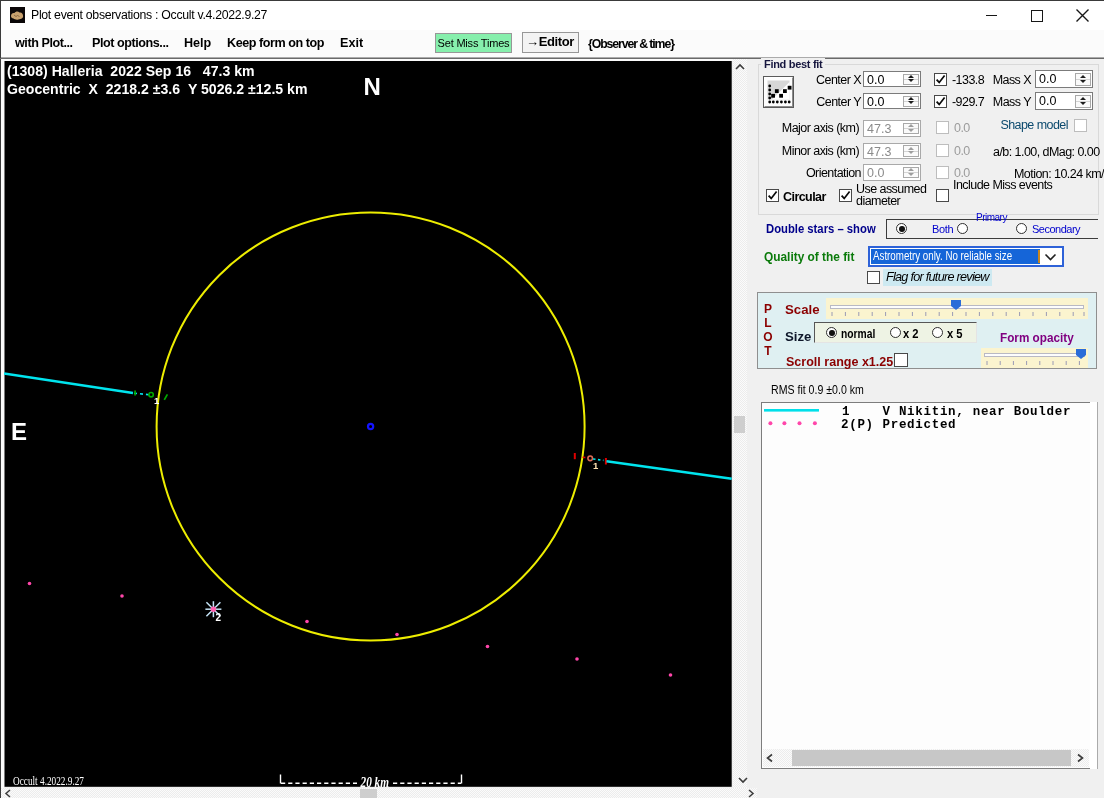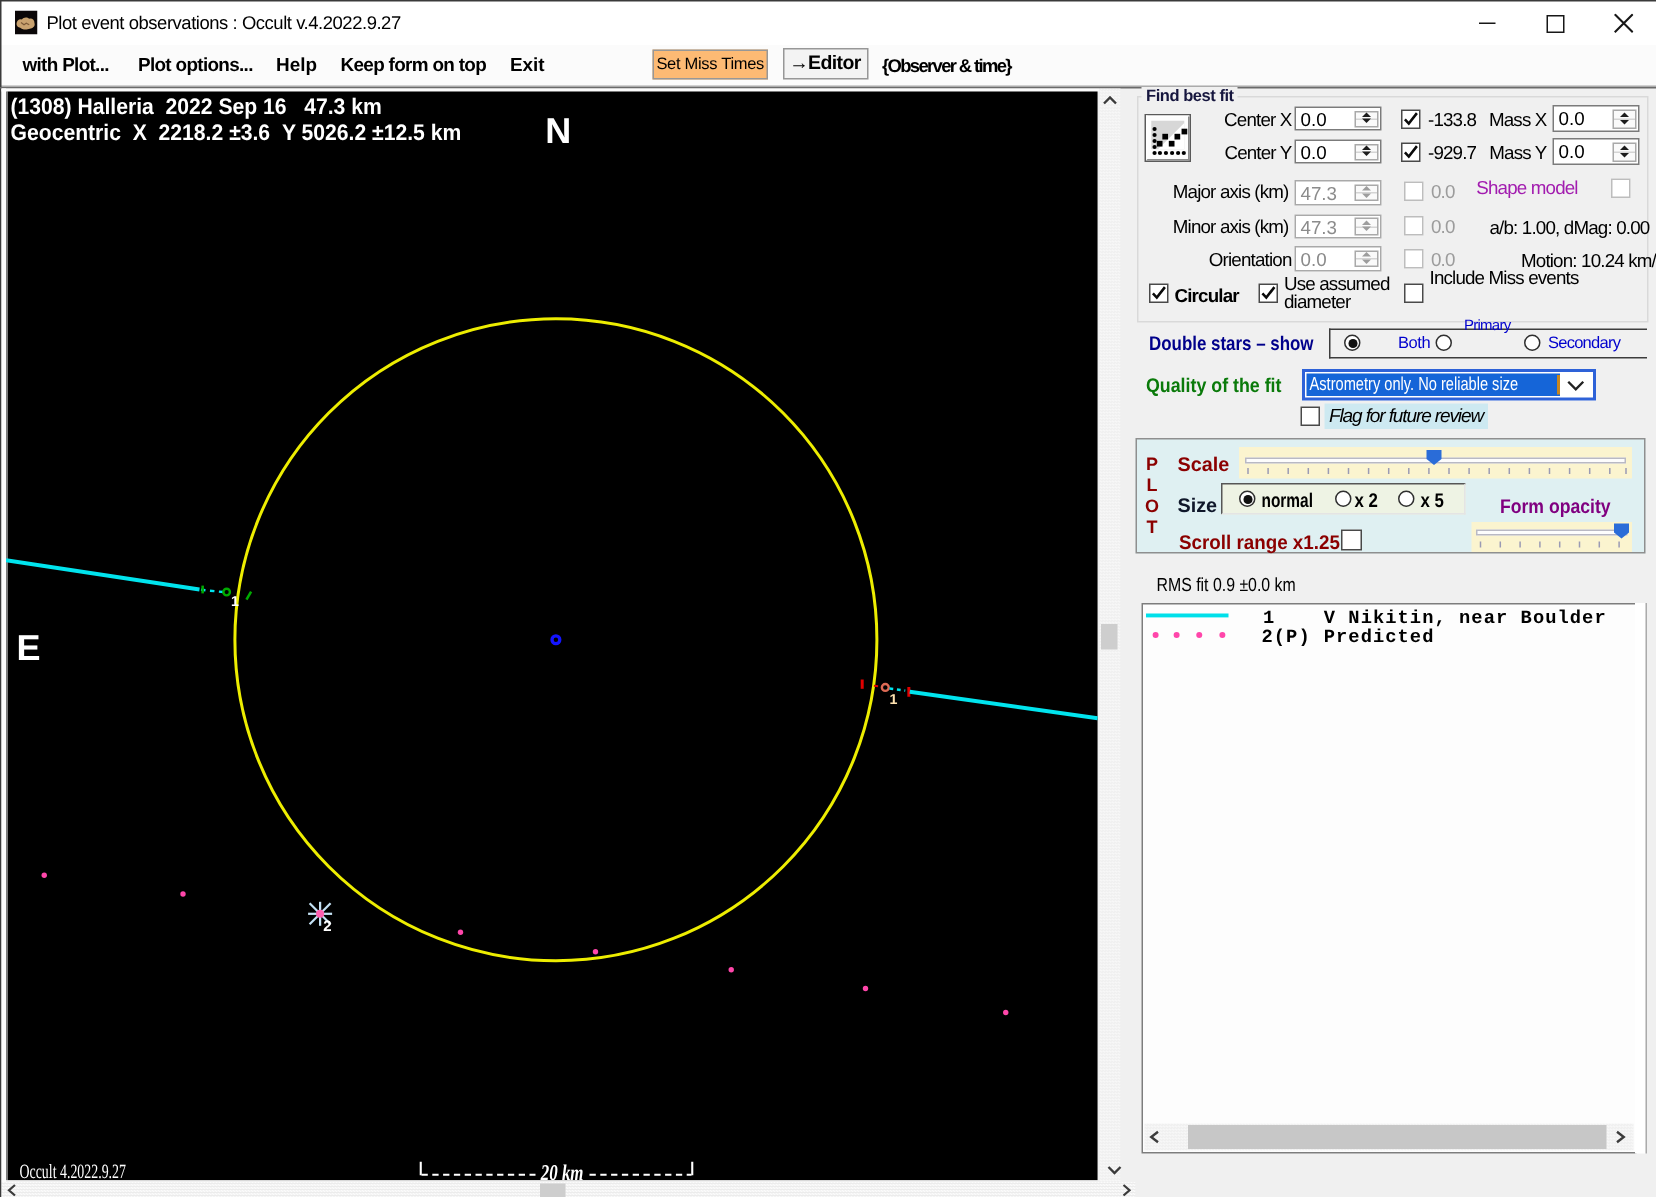--- a/index.html
+++ b/index.html
@@ -39,21 +39,21 @@
 <svg class="abs" style="left:1075.5px;top:8.5px;" width="13" height="13">
     <path d="M0.5,0.5 L12.5,12.5 M12.5,0.5 L0.5,12.5" stroke="#171717" stroke-width="1.4"></path>
   </svg>
 
 <div class="abs" style="left:0;top:30px;width:1104px;height:27px;background:#fbfbfb;"></div>
 <div class="abs b" style="left:15px;top:36px;font-size:12.6px;letter-spacing:-0.45px;">with Plot...</div>
 <div class="abs b" style="left:92px;top:36px;font-size:12.6px;letter-spacing:-0.45px;">Plot options...</div>
 <div class="abs b" style="left:184px;top:36px;font-size:12.6px;">Help</div>
 <div class="abs b" style="left:227px;top:36px;font-size:12.6px;letter-spacing:-0.45px;">Keep form on top</div>
 <div class="abs b" style="left:340px;top:36px;font-size:12.6px;">Exit</div>
-<div class="abs" style="left:435px;top:32.5px;width:77px;height:20px;background:#fdba74;border:1px solid #979797;box-sizing:border-box;text-align:center;font-size:11px;line-height:18px;white-space:nowrap;letter-spacing:-0.2px;">Set Miss Times</div>
+<div class="abs" style="left:435px;top:32.5px;width:77px;height:20px;background:#86efac;border:1px solid #979797;box-sizing:border-box;text-align:center;font-size:11px;line-height:18px;white-space:nowrap;letter-spacing:-0.2px;">Set Miss Times</div>
 <div class="abs b" style="left:521.5px;top:32px;width:57px;height:20.5px;background:#f3f3f3;border:1px solid #979797;box-sizing:border-box;text-align:center;font-size:13px;line-height:18px;white-space:nowrap;letter-spacing:-0.4px;">→Editor</div>
 <div class="abs b" style="left:588px;top:36.5px;font-size:12.3px;letter-spacing:-1.1px;">{Observer &amp; time}</div>
 <div class="abs" style="left:0;top:57px;width:1104px;height:1px;background:#ababab;"></div>
 
 <div class="abs" style="left:0;top:0;width:1104px;height:1px;background:#3a3a3a;"></div>
 <div class="abs" style="left:0;top:0;width:1px;height:798px;background:#3a3a3a;"></div>
 <div class="abs" style="left:0;top:58px;width:1104px;height:1px;background:#6a6a6a;"></div>
 <div class="abs" style="left:1px;top:59px;width:732px;height:2px;background:#fbfbfb;"></div>
 <div class="abs" style="left:1px;top:59px;width:3px;height:729px;background:#fbfbfb;"></div>
 <svg class="abs" style="left:4px;top:60px;" width="728" height="727">
@@ -227,21 +227,21 @@
       <span class="up">
         <i class="tri-u"></i>
       </span>
       <span class="dn">
         <i class="tri-d"></i>
       </span>
     </span>
   </div>
 <div class="cb g" style="left:936px;top:121px;"></div>
 <div class="lbl" style="left:954px;top:121px;color:#9c9c9c;">0.0</div>
-<div class="lbl rt" style="left:968px;top:118px;width:100px;color:#a21caf;text-align:center;">Shape model</div>
+<div class="lbl rt" style="left:968px;top:118px;width:100px;color:#0c4a6e;">Shape model</div>
 <div class="cb g" style="left:1074px;top:119px;"></div>
 
 <div class="lbl rt" style="left:759px;top:144px;width:100px;">Minor axis (km)</div>
 <div class="field dis" style="left:863px;top:142.5px;width:58px;height:16.5px;border-color:#a9a9a9;">
     <span class="tx" style="color:#8b8b8b;">47.3</span>
     <span class="spin">
       <span class="up">
         <i class="tri-u"></i>
       </span>
       <span class="dn">

